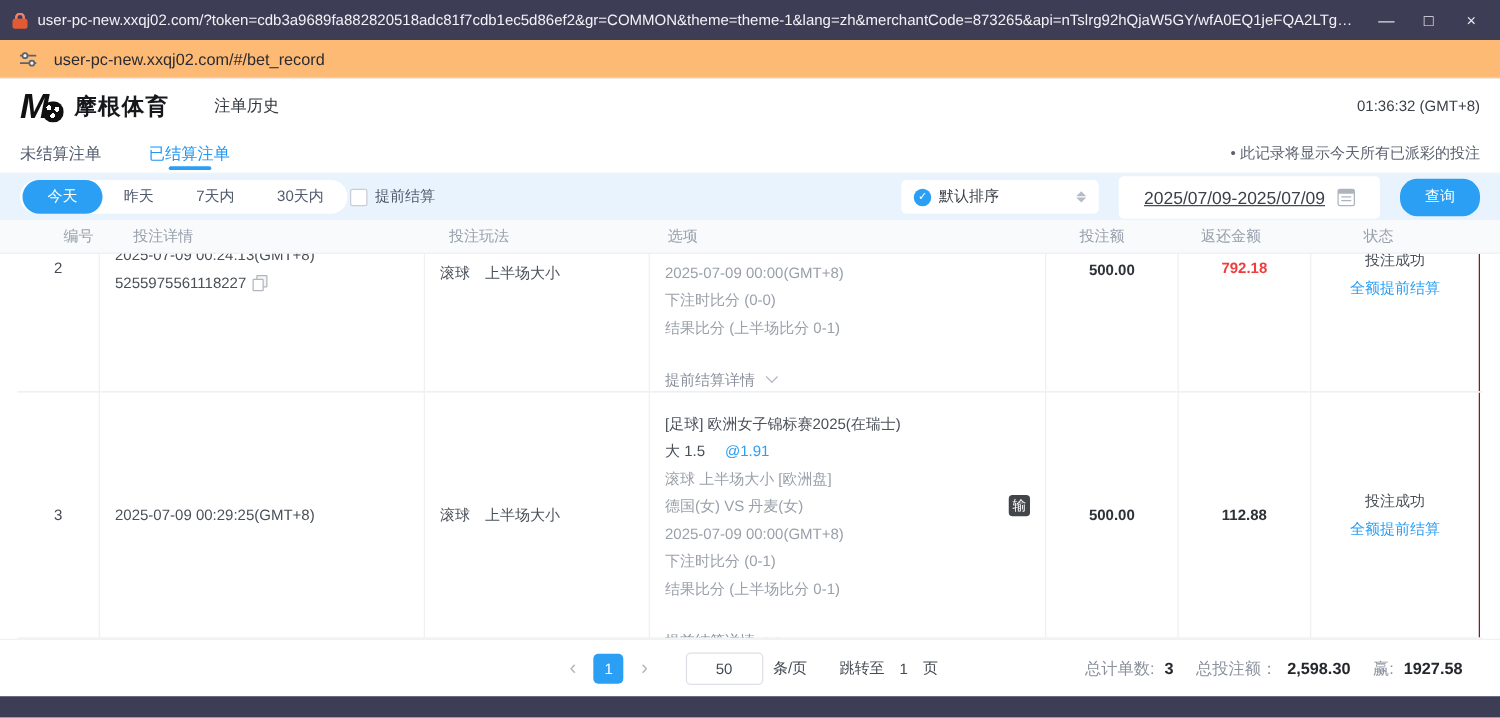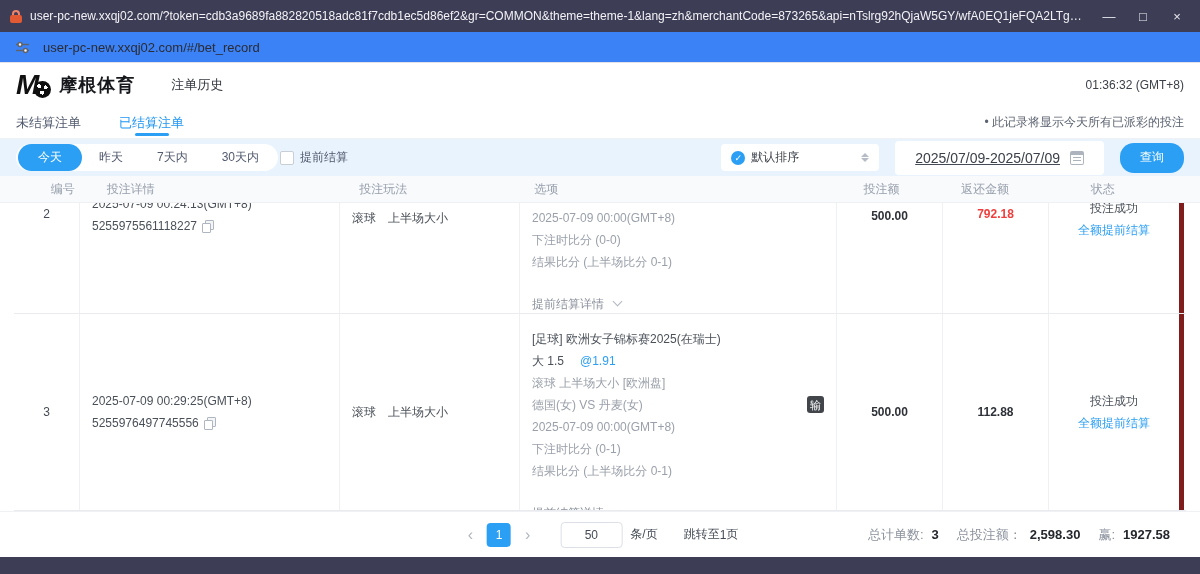--- a/index.html
+++ b/index.html
@@ -8,21 +8,21 @@
 
   
   .titlebar { height:32px; background:#3d3d56; display:flex; align-items:center; padding:0 8px 0 10px; color:#fff; }
   .lock-icon { width:12px; height:13px; position:relative; margin-right:8px; flex:none; }
   .lock-icon .shackle { position:absolute; top:0; left:2px; width:8px; height:8px; border:2px solid #f0836a; border-bottom:none; border-radius:5px 5px 0 0; }
   .lock-icon .body { position:absolute; bottom:0; left:0; width:12px; height:8px; background:#e25a33; border-radius:2px; }
   .titlebar .url { flex:1; font-size:12px; color:#f2f2f6; white-space:nowrap; overflow:hidden; text-overflow:ellipsis; }
   .win-btns { display:flex; align-items:center; gap:4px; margin-left:10px; }
   .win-btn { width:30px; height:24px; display:flex; align-items:center; justify-content:center; font-size:13px; color:#e8e8ef; cursor:default; }
 
-  .urlbar { height:31px; background:#3b82f6; display:flex; align-items:center; padding:0 14px; border-bottom:1px solid #e3e2ea; }
+  .urlbar { height:31px; background:#fdba74; display:flex; align-items:center; padding:0 14px; border-bottom:1px solid #e3e2ea; }
   .tune-icon { width:17px; height:17px; margin-right:12px; flex:none; }
   .addr { font-size:13px; color:#2b2b33; }
 
   
   .app-header { height:44px; background:#fff; display:flex; align-items:center; padding:0 16px; }
   .logo { display:flex; align-items:center; }
   .logo-m { font-size:28px; font-weight:900; font-style:italic; color:#111; letter-spacing:-2px; line-height:1; }
   .logo-ball { width:17px; height:17px; border-radius:50%; margin-left:-3px; margin-top:8px;
     background:radial-gradient(circle at 30% 30%, #fff 0 2px, transparent 2px),
                radial-gradient(circle at 68% 38%, #fff 0 2px, transparent 2px),
@@ -68,21 +68,21 @@
   .col { padding:0 12px; }
   .col-no   { width:65px;  text-align:center; }
   .col-det  { width:260px; }
   .col-play { width:180px; }
   .col-opt  { width:317px; }
   .col-amt  { width:106px; text-align:center; }
   .col-ret  { width:106px; text-align:center; }
   .col-st   { width:136px; text-align:center; }
   .trow .col { border-left:1px solid #eef0f4; }
   .trow .col-no { border-left:none; }
-  .trow .col-st { border-right:5px solid #7f1d1d;text-align:center; }
+  .trow .col-st { border-right:1px solid #7f1d1d;text-align:center; }
   .line { line-height:22px; }
   .gray { color:#9aa0aa; }
   .dark { color:#4a5058; }
   .bold-num { font-weight:bold; color:#2e3238; }
   .red { color:#f03e3e; font-weight:bold; }
   .blue { color:#2b9ff4; }
   .link { color:#2b9ff4; cursor:pointer; }
   .copy-icon { display:inline-block; width:11px; height:12px; position:relative; margin-left:5px; vertical-align:-2px; }
   .copy-icon::before { content:""; position:absolute; top:0; left:3px; width:7px; height:8px; border:1px solid #b0b6bf; border-radius:1px; background:#f4f5f7; }
   .copy-icon::after { content:""; position:absolute; top:3px; left:0; width:7px; height:8px; border:1px solid #b0b6bf; border-radius:1px; background:#fff; }
@@ -97,21 +97,21 @@
   .pt4 { padding-top:4px; }
   .pt6 { padding-top:6px; }
 
   
   .foot { height:46px; display:flex; align-items:center; position:relative; border-top:1px solid #f0f1f4; padding:0 20px; }
   .pager { position:absolute; left:50%; transform:translateX(-50%); display:flex; align-items:center; gap:8px; }
   .pg-arrow { color:#b0b6bf; font-size:16px; padding:0 6px; cursor:pointer; }
   .pg-num { width:24px; height:24px; background:#2b9ff4; color:#fff; border-radius:4px; display:flex; align-items:center; justify-content:center; cursor:pointer; }
   .size-input { width:62px; height:26px; border:1px solid #dcdfe6; border-radius:4px; text-align:center; font-size:12px; color:#454b54; margin-left:16px; font-family:inherit; }
   .per-label { color:#454b54; }
-  .jump { margin-left:18px; color:#454b54; display:flex; gap:0; align-items:center; }
+  .jump { margin-left:18px; color:#454b54; display:flex; gap:12px; align-items:center; }
   .totals { margin-left:auto; display:flex; align-items:center; gap:8px; font-size:13px; }
   .tot-label { color:#8b919c; }
   .tot-val { font-weight:bold; color:#24272c; margin-right:10px; }
   .bottom-strip { height:18px; background:#3d3d56; }
 </style>
 </head>
 <body>
 
 <div class="titlebar">
   <span class="lock-icon">
@@ -217,21 +217,20 @@
           <div class="line dark">投注成功</div>
           <div class="line link">全额提前结算</div>
         </div>
       </div>
     </div>
 
     <div class="trow">
       <div class="col col-no v-center">3</div>
       <div class="col col-det v-center">
         <div class="line dark">2025-07-09 00:29:25(GMT+8)</div>
-        <div class="line dark"><span>5255976497745556</span><span class="copy-icon"></span></div>
       </div>
       <div class="col col-play v-center">
         <div class="line dark">滚球　上半场大小</div>
       </div>
       <div class="col col-opt" style="padding-top:14px;">
         <div class="line dark">[足球] 欧洲女子锦标赛2025(在瑞士)</div>
         <div class="line"><span class="dark">大 1.5</span><span class="blue" style="margin-left:16px;">@1.91</span></div>
         <div class="line gray">滚球 上半场大小 [欧洲盘]</div>
         <div class="line gray"><span class="badge-lose">输</span><span>德国(女) VS 丹麦(女)</span></div>
         <div class="line gray">2025-07-09 00:00(GMT+8)</div>

